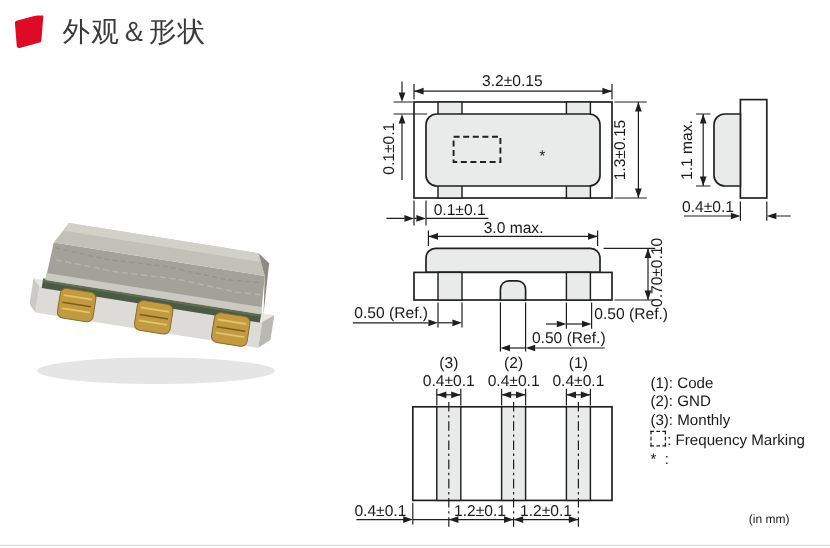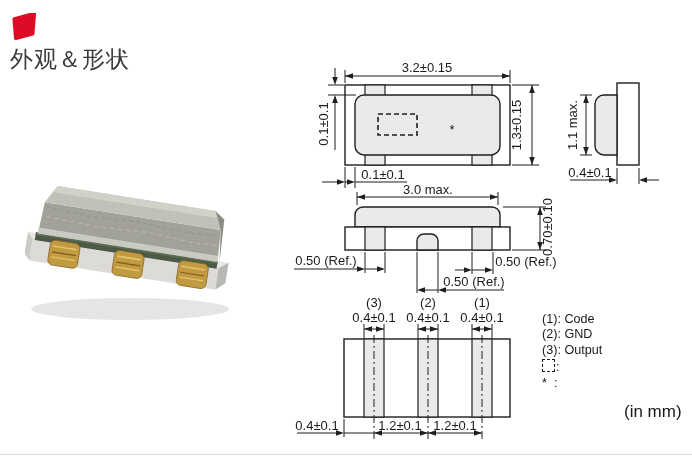--- a/index.html
+++ b/index.html
@@ -1,36 +1,36 @@
 <!DOCTYPE html>
 <html><head>
 <meta charset="utf-8">
 <style>
   html,body{margin:0;padding:0;background:#ffffff;}
   .page{position:relative;width:692px;height:457px;background:#ffffff;overflow:hidden;
         font-family:"Liberation Sans",sans-serif;color:#1b1b1b;}
-  .titlebar{position:absolute;left:10px;top:12px;display:flex;align-items:flex-start;flex-direction:column;}
+  .titlebar{position:absolute;left:10px;top:12px;display:flex;align-items:flex-start;}
   .title-icon{width:30px;height:32px;margin-right:12px;margin-top:1px;}
   .title-text{font-size:23px;line-height:28px;color:#3a3a3a;font-weight:500;letter-spacing:1px;}
   .photo{position:absolute;left:25px;top:168px;width:215px;height:160px;}
   .drawing{position:absolute;left:280px;top:40px;width:412px;height:417px;}
   .drawing text{font-family:"Liberation Sans",sans-serif;font-size:13px;fill:#1b1b1b;}
   .ol{fill:#ffffff;stroke:#1f1f1f;stroke-width:1.4;}
   .pad{fill:#e9eaea;stroke:#1f1f1f;stroke-width:1.2;}
   .body{fill:#e9eaea;stroke:#1f1f1f;stroke-width:1.4;}
   .dim{stroke:#1f1f1f;stroke-width:1;fill:none;}
   .cl{stroke:#1f1f1f;stroke-width:1;fill:none;stroke-dasharray:8 3 2 3;}
   .ar{fill:#1f1f1f;stroke:none;}
   .dash{fill:none;stroke:#1f1f1f;stroke-width:1.6;stroke-dasharray:5 3;}
   .legend{position:absolute;left:542px;top:312px;font-size:12.6px;line-height:15.4px;color:#191919;}
   .legend .row{white-space:pre;display:flex;align-items:baseline;}
   .lg-key{white-space:pre;}
   .dash-icon{display:inline-block;width:11px;height:11px;border:1.6px dashed #1b1b1b;
              margin-right:1px;position:relative;top:1px;}
-  .inmm{position:absolute;left:624px;top:402px;font-size:17px;color:#191919;}
+  .inmm{position:absolute;left:624px;top:428px;font-size:10px;color:#191919;}
   .bottom-rule{position:absolute;left:0;top:454px;width:692px;height:0;border-top:1.5px solid #d9d9d9;}
 </style>
 </head>
 <body>
 
 <div class="page">
 
   <div class="titlebar">
     <svg class="title-icon" viewBox="0 0 36 42">
       <polygon points="4,8 30,1 28,27 6,33" fill="#dd0b26" stroke="#dd0b26" stroke-width="5" stroke-linejoin="round"></polygon>
@@ -234,20 +234,20 @@
         <path class="ar" d="M482 433 l-8 -2.8 v5.6 z"></path>
       <text x="317" y="430" text-anchor="middle">0.4±0.1</text>
       <text x="400" y="430" text-anchor="middle">1.2±0.1</text>
       <text x="455" y="430" text-anchor="middle">1.2±0.1</text>
     </g>
   </svg>
 
   <div class="legend">
     <div class="row"><span class="lg-key">(1):</span><span> </span><span>Code</span></div>
     <div class="row"><span class="lg-key">(2):</span><span> </span><span>GND</span></div>
-    <div class="row"><span class="lg-key">(3):</span><span> </span><span>Output</span></div>
-    <div class="row"><span class="dash-icon"></span><span class="lg-key">:</span><span> </span></div>
+    <div class="row"><span class="lg-key">(3):</span><span> </span><span>Monthly</span></div>
+    <div class="row"><span class="dash-icon"></span><span class="lg-key">:</span><span> </span><span>Frequency Marking</span></div>
     <div class="row"><span class="lg-key">*  :</span><span> </span></div>
   </div>
 
   <div class="inmm">(in mm)</div>
   <div class="bottom-rule"></div>
 </div>
 
 </body></html>

